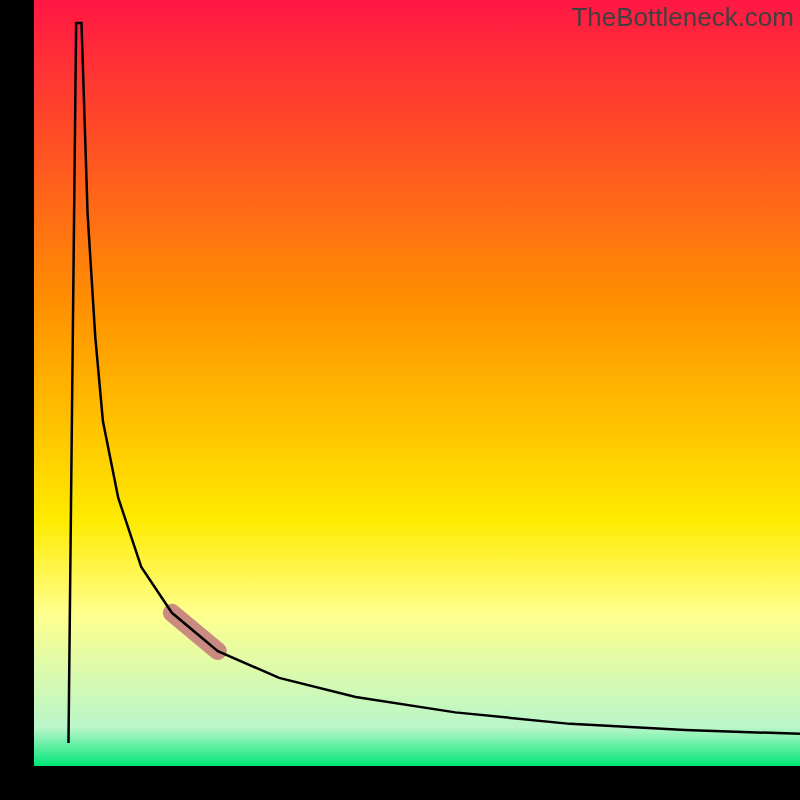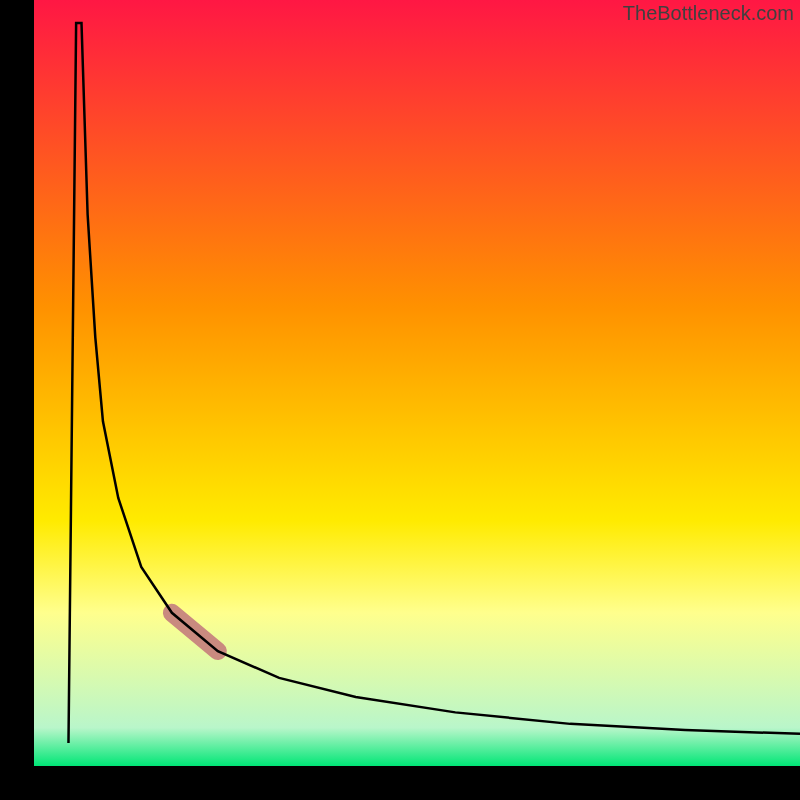--- a/index.html
+++ b/index.html
@@ -14,21 +14,21 @@
   }
   .chart-container {
     position: relative;
     width: 800px;
     height: 800px;
   }
   .attribution {
     position: absolute;
     top: 2px;
     right: 6px;
-    font-size: 20px;
+    font-size: 26px;
     color: #404040;
     font-family: Arial, sans-serif;
     z-index: 10;
   }
   svg {
     display: block;
   }
 </style>
 </head>
 <body>

